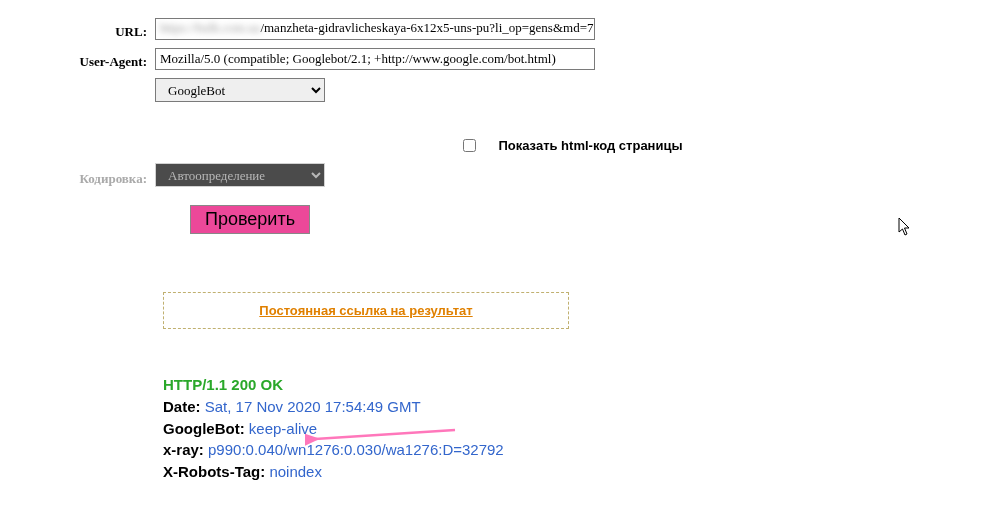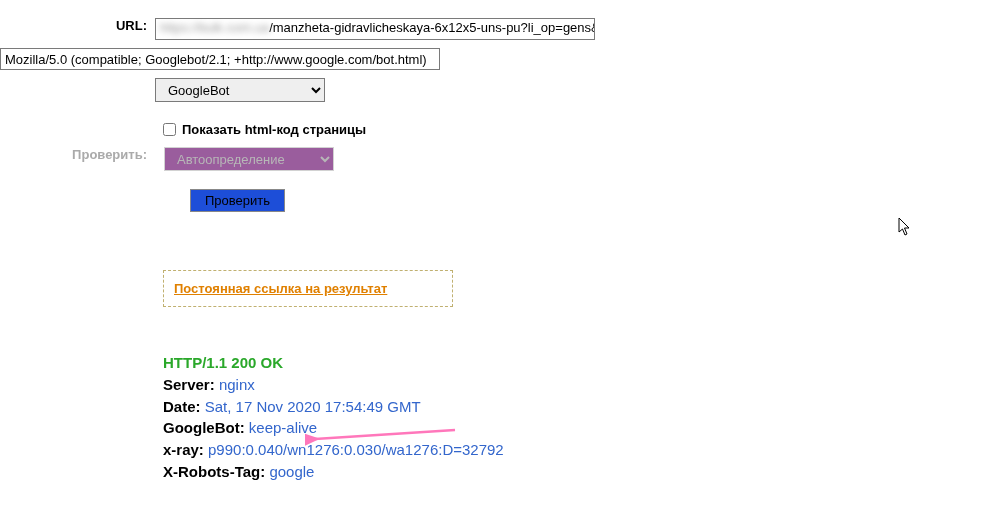--- a/index.html
+++ b/index.html
@@ -8,22 +8,23 @@
       font-size: 13px;
       color: #000;
       background: #fff;
       width: 983px;
       height: 510px;
       position: relative;
       padding-top: 18px;
     }
     .form-row {
       display: flex;
-      align-items: flex-start;
+      align-items: flex-end;
       margin-bottom: 8px;
+      font-family: Liberation Serif, serif;
     }
     .label {
       width: 155px;
       text-align: right;
       font-weight: bold;
       padding-right: 8px;
       font-size: 13px;
     }
     .label.disabled {
       color: #aaa;
@@ -38,38 +39,39 @@
     }
     .select-input {
       height: 24px;
       font-family: inherit;
       font-size: 13px;
       padding: 1px 8px;
       border: 1px solid #7a7a7a;
       background: #efefef;
     }
     .select-ua { width: 170px; }
-    .select-enc { width: 170px; color: #999; background: #701a75; border-color:#c0c0c0;margin-left:9px; }
-    .checkbox-row { display:flex; align-items:center; gap:6px; margin-left:163px; margin-top:20px; margin-bottom:10px; }
+    .select-enc { width: 170px; color: #999; background: #000000; border-color:#c0c0c0; }
+    .checkbox-row { display:flex; align-items:center; gap:22px; margin-left:163px; margin-top:36px; margin-bottom:10px;justify-content:center; }
     .checkbox-row label { font-weight:bold; font-size:13px; }
     .btn-row { margin-left:190px; margin-top:18px; }
     .btn {
       font-family: inherit;
-      font-size: 13px;
+      font-size: 18px;
       padding: 3px 14px;
       border: 1px solid #888;
-      background: #1d4ed8;
+      background: #ec4899;
       cursor: pointer;
     }
     .permlink-box {
       margin-left: 163px;
       margin-top: 58px;
-      width: 290px;
+      width: 406px;
       border: 1px dashed #c0b070;
       padding: 10px;
+      text-align: center;
     }
     .permlink-box a {
       color: #e08000;
       font-weight: bold;
       text-decoration: underline;
       font-size: 13px;
     }
     .response {
       margin-left: 163px;
       margin-top: 45px;
@@ -102,58 +104,58 @@
 
 <div class="form-row">
   <div class="label">URL:</div>
   <div class="text-input" style="display:flex;overflow:hidden;white-space:nowrap;">
     <span class="blur">https://bulk.com.ua</span>
     <span>/manzheta-gidravlicheskaya-6x12x5-uns-pu?li_op=gens&amp;md=78</span>
   </div>
 </div>
 
 <div class="form-row">
+  <div class="label">User-Agent:</div>
   <input type="text" class="text-input" value="Mozilla/5.0 (compatible; Googlebot/2.1; +http://www.google.com/bot.html)" style="">
 </div>
 
 <div class="form-row">
   <div class="label"></div>
   <select class="select-input select-ua">
     <option>GoogleBot</option>
   </select>
 </div>
 
 <div class="checkbox-row">
   <input type="checkbox" style="">
   <label>Показать html-код страницы</label>
 </div>
 
 <div class="form-row">
-  <div class="label disabled">Проверить:</div>
+  <div class="label disabled">Кодировка:</div>
   <select class="select-input select-enc" disabled="">
     <option>Автоопределение</option>
   </select>
 </div>
 
 <div class="btn-row">
   <button class="btn">Проверить</button>
 </div>
 
 <div class="permlink-box">
   <a href="#">Постоянная ссылка на результат</a>
 </div>
 
 <div class="response">
   <div class="status-line">HTTP/1.1 200 OK</div>
   <div id="headers">
-      <div><span class="hdr-name">Server: </span><span class="hdr-val">nginx</span></div>
       <div><span class="hdr-name">Date: </span><span class="hdr-val">Sat, 17 Nov 2020 17:54:49 GMT</span></div>
       <div><span class="hdr-name">GoogleBot: </span><span class="hdr-val">keep-alive</span></div>
       <div><span class="hdr-name">x-ray: </span><span class="hdr-val">p990:0.040/wn1276:0.030/wa1276:D=32792</span></div>
-      <div><span class="hdr-name">X-Robots-Tag: </span><span class="hdr-val">google</span></div>
+      <div><span class="hdr-name">X-Robots-Tag: </span><span class="hdr-val">noindex</span></div>
     </div>
 </div>
 
 <svg class="arrow" width="160" height="30" viewBox="0 0 160 30">
   <defs>
     <marker id="arrh" markerWidth="10" markerHeight="10" refX="2" refY="5" orient="auto">
       <path d="M10,1 L0,5 L10,9 Z" fill="#ff77bb"></path>
     </marker>
   </defs>
   <line x1="150" y1="6" x2="10" y2="15" stroke="#ff77bb" stroke-width="2.5" marker-end="url(#arrh)"></line>

